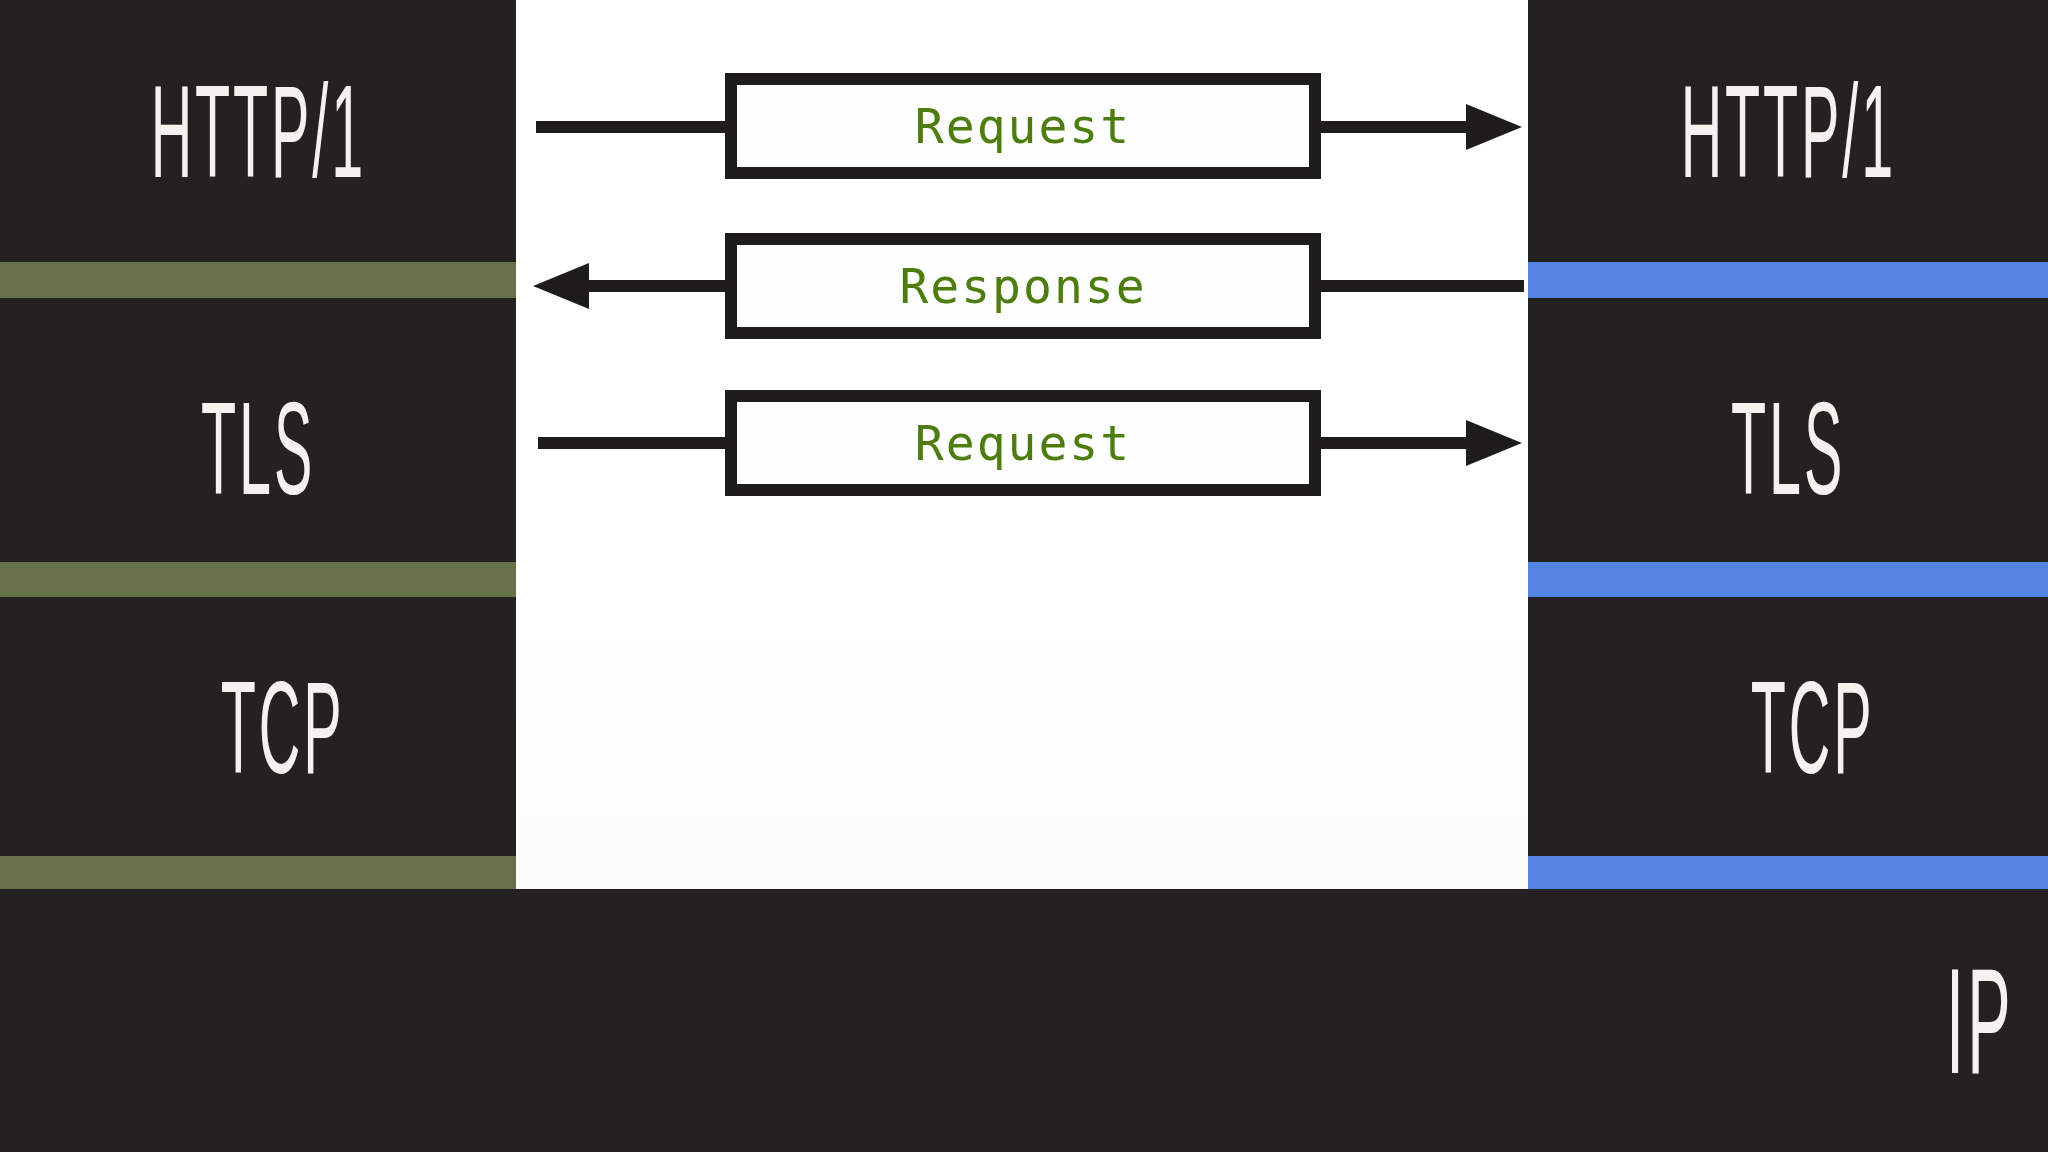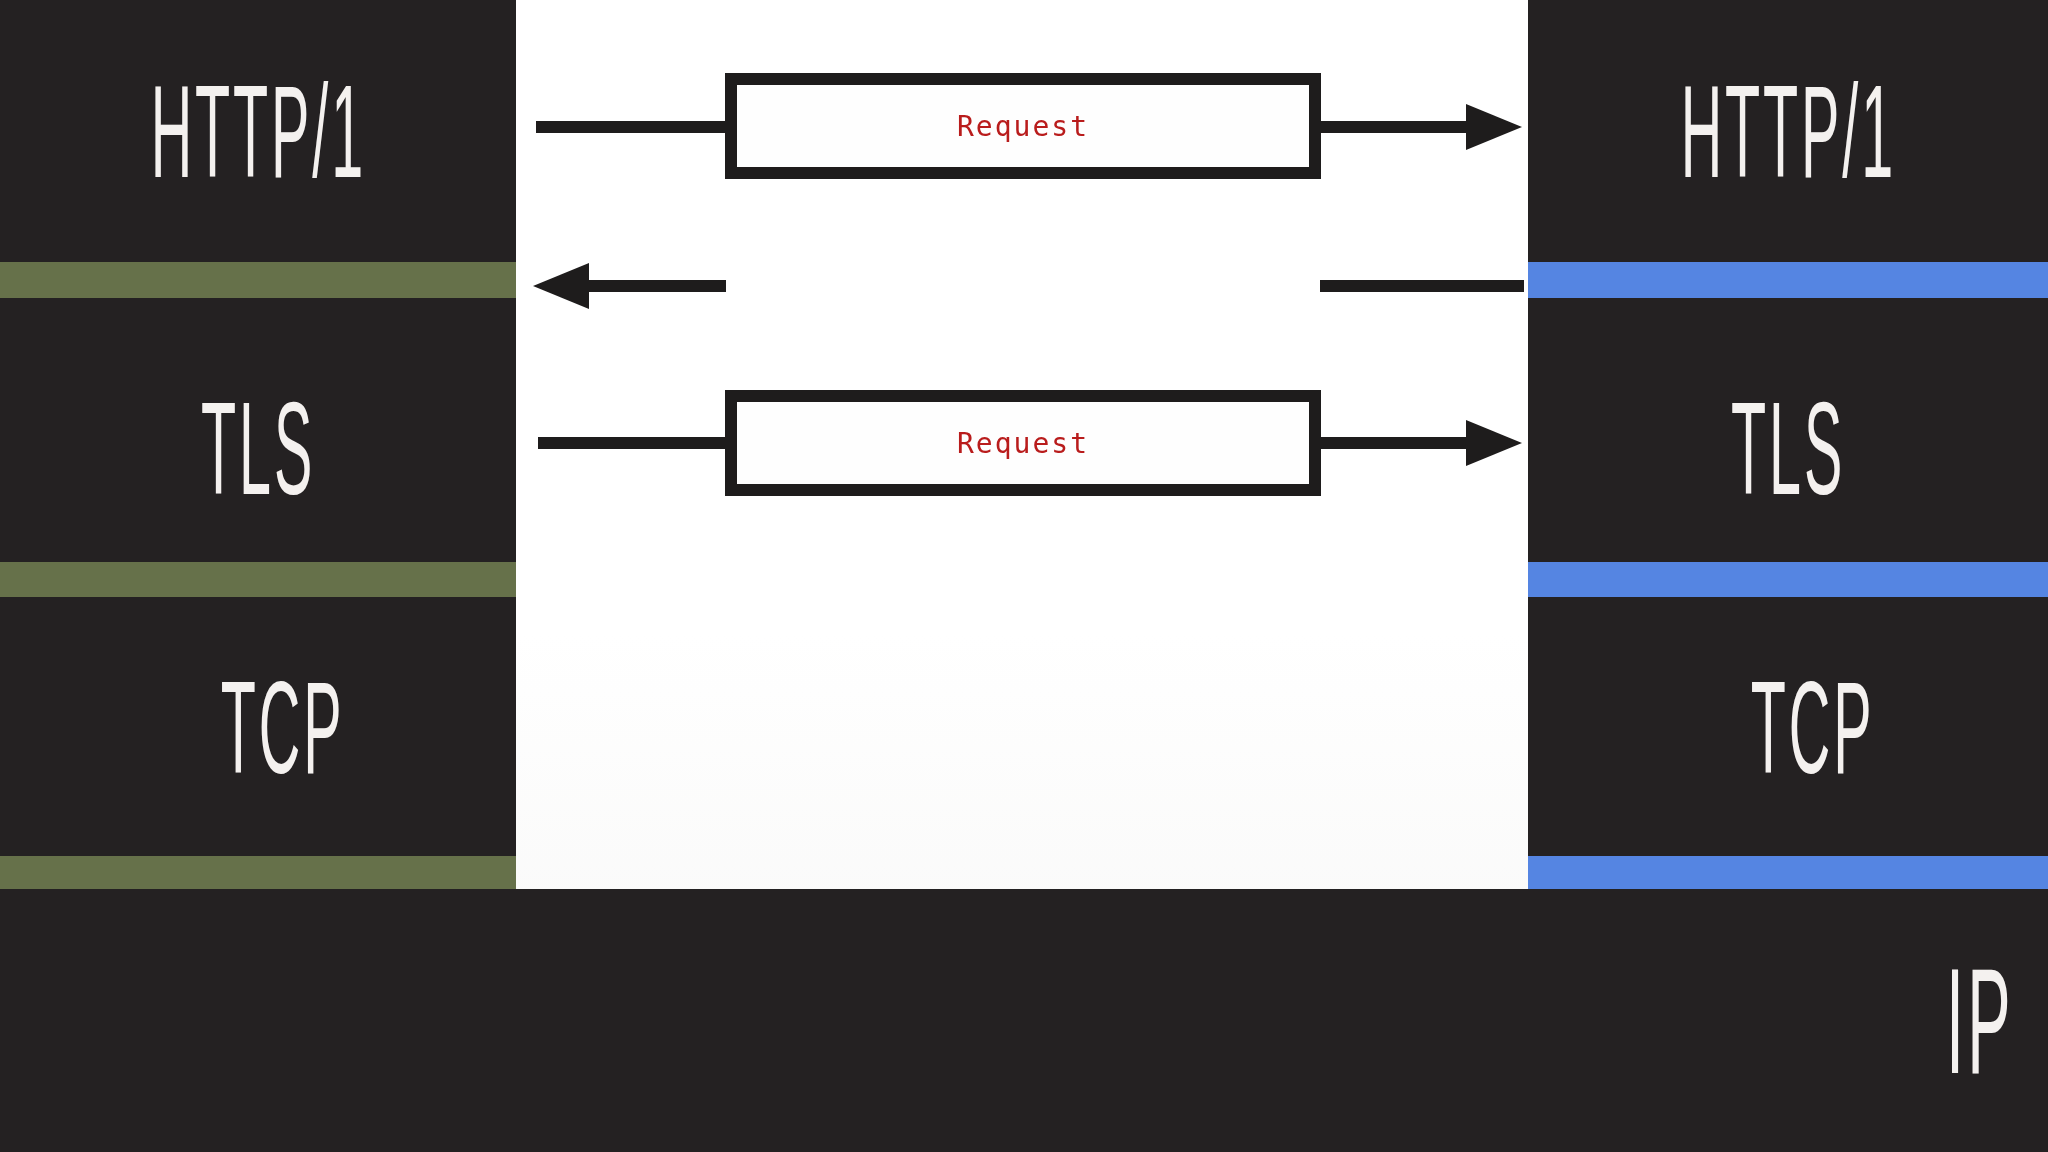--- a/index.html
+++ b/index.html
@@ -39,21 +39,21 @@
   .msg-box{
     position:absolute;left:725px;width:596px;height:106px;box-sizing:border-box;
     background:#FEFEFE;border:12px solid #1E1C1C;
     display:flex;align-items:center;justify-content:center;
   }
   .box-1{top:73px;}
   .box-2{top:233px;}
   .box-3{top:390px;}
   .msg-label{
     font-family:"DejaVu Sans Mono","Liberation Mono",monospace;
-    font-size:28px;color:#b91c1c;letter-spacing:2px;
+    font-size:48px;color:#4d7c0f;letter-spacing:2px;
   }
   
   .hline{position:absolute;height:12px;background:#1E1C1C;}
   .a1-left {left:536px;top:121px;width:190px;}
   .a1-right{left:1320px;top:121px;width:148px;}
   .a2-right{left:1320px;top:280px;width:204px;}
   .a2-left {left:588px;top:280px;width:138px;}
   .a3-left {left:538px;top:437px;width:188px;}
   .a3-right{left:1320px;top:437px;width:148px;}
   .tri{position:absolute;width:0;height:0;border-top:23px solid transparent;border-bottom:23px solid transparent;}
@@ -103,20 +103,23 @@
   </div>
 
   <div class="hline a1-left"></div>
   <div class="msg-box box-1">
     <span class="msg-label">Request</span>
   </div>
   <div class="hline a1-right"></div>
   <div class="tri tri-right a1-head"></div>
 
   <div class="hline a2-right"></div>
+  <div class="msg-box box-2">
+    <span class="msg-label">Response</span>
+  </div>
   <div class="hline a2-left"></div>
   <div class="tri tri-left a2-head"></div>
 
   <div class="hline a3-left"></div>
   <div class="msg-box box-3">
     <span class="msg-label">Request</span>
   </div>
   <div class="hline a3-right"></div>
   <div class="tri tri-right a3-head"></div>
 

